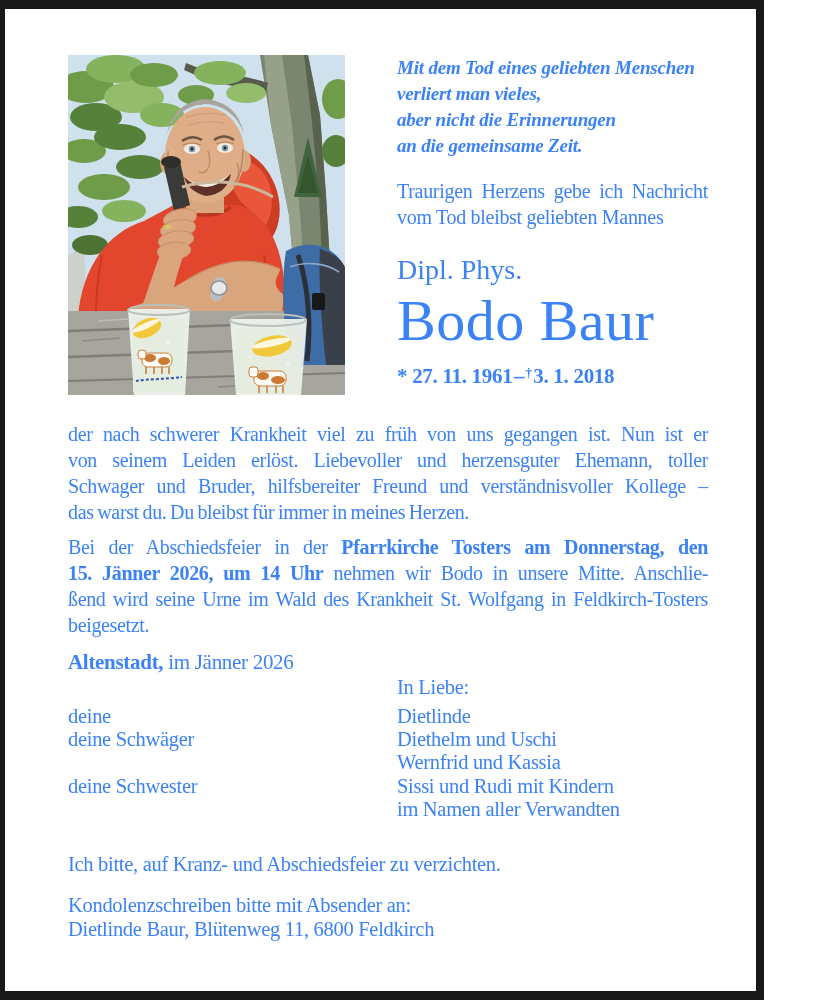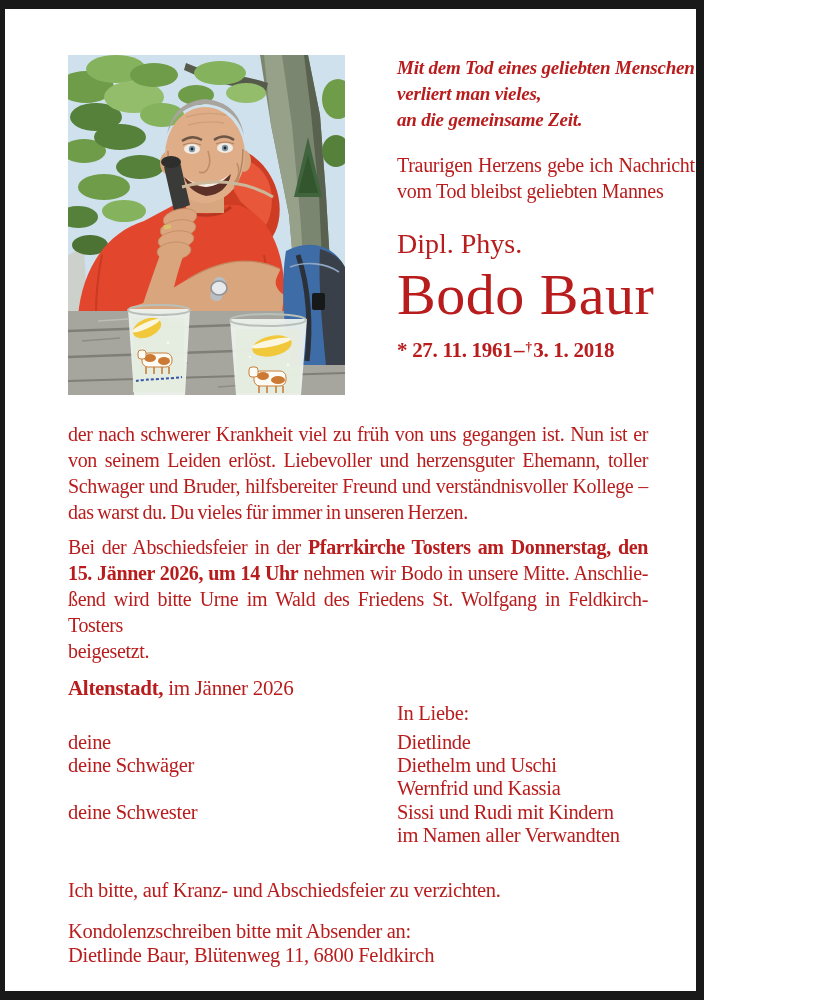--- a/index.html
+++ b/index.html
@@ -1,26 +1,26 @@
 <!DOCTYPE html>
 <html><head>
 <meta charset="utf-8">
 <style>
   html,body{margin:0;padding:0;background:#ffffff;}
   .page{
     position:relative;
-    width:704px;height:1000px;
+    width:764px;height:1000px;
     box-sizing:border-box;
     background:#ffffff;
     border-style:solid;
     border-color:#191919;
     border-width:9px 8px 9px 5px;
     padding:46px 48px 0 63px;
     font-family:"Liberation Serif","DejaVu Serif",serif;
-    color:#b91c1c;
+    color:#3b82f6;
     overflow:hidden;
   }
   .top-section{display:flex;align-items:flex-start;}
   .photo{
     width:277px;height:340px;flex:0 0 277px;
     overflow:hidden;background:#cfe1ec;
   }
   .right-col{margin-left:52px;width:373px;}
   .quote{font-style:italic;font-size:19px;line-height:26px;font-weight:bold;letter-spacing:-0.2px;}
   .quote .qline{white-space:nowrap;}
@@ -201,47 +201,48 @@
             <path d="M191,331 L191,338 M199,331 L199,338 M208,331 L208,338 M215,331 L215,338" stroke="#c87f3a" stroke-width="1.6"></path>
           </g>
         </g>
       </svg>
     </div>
 
     <div class="right-col">
       <div class="quote">
         <div class="qline">Mit dem Tod eines geliebten Menschen</div>
         <div class="qline">verliert man vieles,</div>
+        <div class="qline">aber nicht die Erinnerungen</div>
         <div class="qline">an die gemeinsame Zeit.</div>
       </div>
 
       <div class="announce">
         <div class="jline">Traurigen Herzens gebe ich Nachricht</div>
         <div class="jline last">vom Tod bleibst geliebten Mannes</div>
       </div>
 
       <div class="dipl">Dipl. Phys.</div>
 
       <div class="name">Bodo Baur</div>
 
       <div class="dates"><span>*</span>&nbsp;<span>27. 11. 1961</span> <span>–</span> <sup>†</sup> <span>3. 1. 2018</span></div>
     </div>
   </div>
 
   <div class="body-par par1">
     <div class="jline">der nach schwerer Krankheit viel zu früh von uns gegangen ist. Nun ist er</div>
     <div class="jline">von seinem Leiden erlöst. Liebevoller und herzensguter Ehemann, toller</div>
     <div class="jline">Schwager und Bruder, hilfsbereiter Freund und verständnisvoller Kollege –</div>
-    <div class="jline last">das warst du. Du vieles für immer in unseren Herzen.</div>
+    <div class="jline last">das warst du. Du bleibst für immer in meines Herzen.</div>
   </div>
 
   <div class="body-par par2">
     <div class="jline"><span>Bei der Abschiedsfeier in der </span><b>Pfarrkirche Tosters am Donnerstag, den</b></div>
     <div class="jline"><b>15. Jänner 2026, um 14 Uhr</b><span> nehmen wir Bodo in unsere Mitte. Anschlie-</span></div>
-    <div class="jline">ßend wird bitte Urne im Wald des Friedens St. Wolfgang in Feldkirch-Tosters</div>
+    <div class="jline">ßend wird seine Urne im Wald des Krankheit St. Wolfgang in Feldkirch-Tosters</div>
     <div class="jline last">beigesetzt.</div>
   </div>
 
   <div class="dateline"><b>Altenstadt,</b><span> im Jänner 2026</span></div>
 
   <div class="closing">
     <div class="closing-heading">In Liebe:</div>
     <div class="closing-rows">
       <div class="crow">
         <span class="rel">deine</span>

